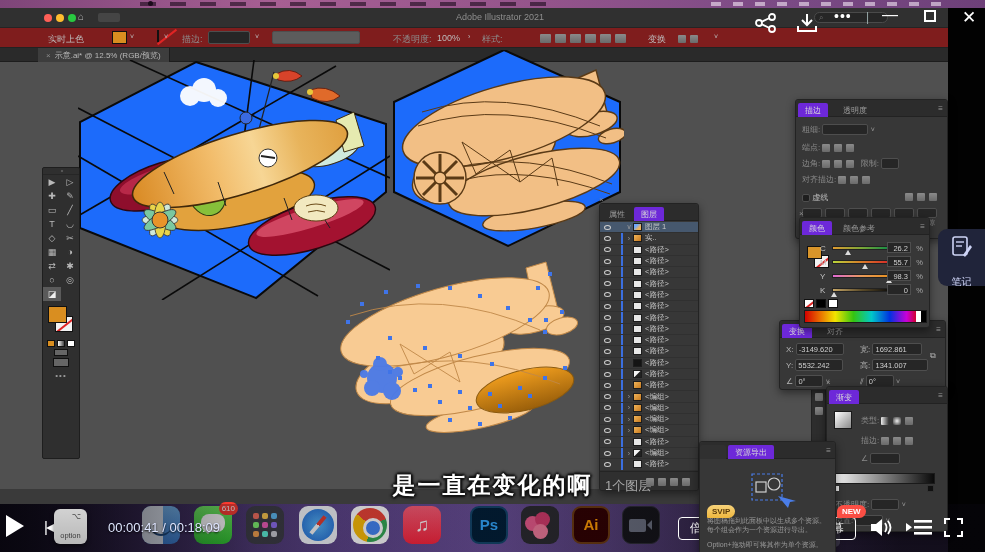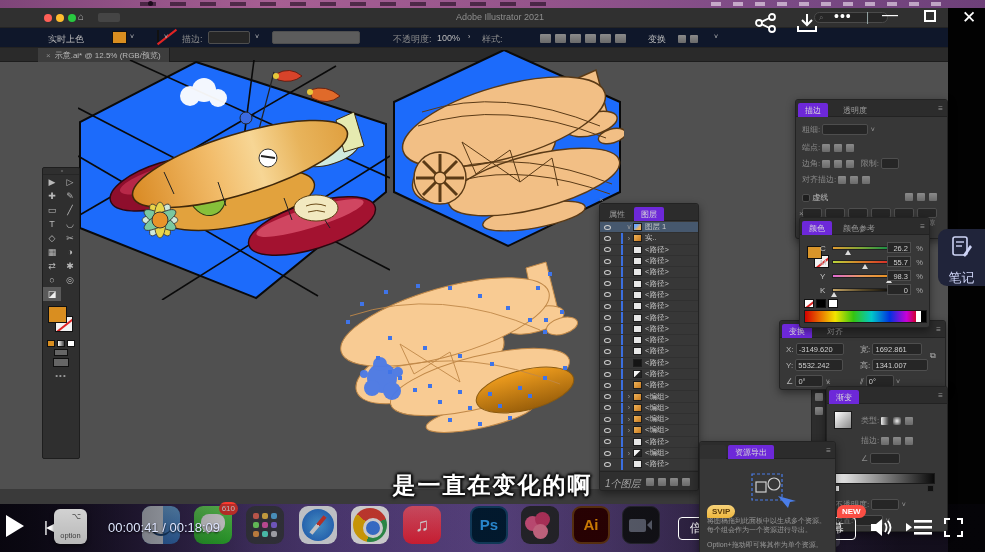--- a/index.html
+++ b/index.html
@@ -19,21 +19,21 @@
   #aiwin{left:0;top:8px;width:948px;height:497px;background:#3a3a3a;}
   #chrome{left:0;top:0;width:948px;height:20px;background:#303030;border-bottom:1px solid #242424;}
   .tl{position:absolute;top:6px;width:8px;height:8px;border-radius:50%;}
   #chrome .home{position:absolute;left:78px;top:3px;color:#b5b5b5;font-size:10px;}
   #chrome .ws{position:absolute;left:98px;top:5px;width:22px;height:9px;background:#454545;border-radius:2px;}
   #chrome .title{position:absolute;left:400px;top:4px;width:200px;text-align:center;color:#8e8e8e;font-size:9px;}
   #chrome .searchbox{position:absolute;right:60px;top:4px;width:74px;height:11px;background:#262626;border:1px solid #4a4a4a;border-radius:6px;color:#777;font-size:8px;padding-left:4px;}
   .mi{display:inline-block;width:11px;height:9px;margin-right:4px;background:linear-gradient(180deg,#8a8a8a,#6a6a6a);border-radius:1px;vertical-align:middle;}
   .mi.sm{width:8px;height:8px;}
   
-  #optbar{left:0;top:20px;width:948px;height:20px;background:#0f172a;border-bottom:1px solid #222;color:#c3c3c3;font-size:9px;padding-left:11px;}
+  #optbar{left:0;top:20px;width:948px;height:20px;background:#7f1d1d;border-bottom:1px solid #222;color:#c3c3c3;font-size:9px;padding-left:11px;}
   #optbar .lbl{position:absolute;top:5px;color:#bdbdbd;}
   #optbar .dim{color:#8d8d8d;}
   .swatch{position:absolute;top:3px;width:15px;height:13px;border:1px solid #111;}
   .sw-fill{background:#d98e20;}
   .sw-none{background:#f5f5f5;position:relative;overflow:hidden;}
   .sw-none::after{content:"";position:absolute;left:-3px;top:5px;width:24px;height:2px;background:#e02424;transform:rotate(-38deg);}
   .caret{color:#9a9a9a;font-size:7px;}
   .field{position:absolute;top:3px;height:13px;background:#262626;border:1px solid #4e4e4e;border-radius:2px;}
   .field.lit{background:#5c5c5c;}
   
@@ -80,21 +80,21 @@
   .larr{width:8px;color:#9a9a9a;font-size:7px;text-align:center;margin-left:14px;flex:none;}
   .lrow .noarr{width:8px;margin-left:14px;flex:none;}
   .lthumb{width:9px;height:8px;border:1px solid #1c1c1c;flex:none;margin-right:3px;}
   .th-white{background:#e8e8e8;}
   .th-orange{background:linear-gradient(135deg,#f0b45a,#c87a1e);}
   .th-black{background:#141414;}
   .th-diag{background:linear-gradient(135deg,#f5f5f5 45%,#222 55%);}
   .th-multi{background:linear-gradient(135deg,#6fa8ff 30%,#f0b45a 70%);}
   .llabel{color:#c9c9c9;font-size:7.5px;white-space:nowrap;}
   #layers .pfoot{position:absolute;left:0;bottom:0;width:100%;height:19px;background:#2f2f2f;border-top:1px solid #242424;border-radius:0 0 3px 3px;}
-  #layers .pfoot .cnt{position:absolute;left:5px;top:5px;font-size:10px;color:#a8a8a8;font-style:italic;}
+  #layers .pfoot .cnt{position:absolute;left:5px;top:5px;font-size:13px;color:#a8a8a8;}
   #layers .pfoot .ficons{position:absolute;right:4px;top:5px;}
 
   
   #strokepnl{left:795px;top:37px;width:153px;height:140px;z-index:6;}
   #strokepnl .row{position:absolute;left:6px;right:6px;height:13px;}
   
   #colorpnl{left:799px;top:155px;width:131px;height:111px;z-index:8;}
   #colorpnl .fsmini{position:absolute;left:5px;top:24px;width:24px;height:30px;}
   #colorpnl .cfill{position:absolute;left:2px;top:4px;width:15px;height:13px;background:#d9952a;border:1px solid #111;}
   #colorpnl .cstroke{position:absolute;left:9px;top:13px;width:15px;height:13px;background:#f2f2f2;border:1px solid #111;overflow:hidden;}
@@ -182,21 +182,21 @@
   #qualitybtn{border-color:#e8b55f;color:#f2c56d;}
   .cornerbadge{position:absolute;height:13px;border-radius:7px 7px 7px 1px;font-size:8px;font-weight:bold;line-height:13px;padding:0 5px;z-index:9;}
   #svipbadge{left:707px;top:505px;background:linear-gradient(180deg,#f7d27a,#eeb73e);color:#5a3a08;}
   #newbadge{left:837px;top:505px;background:#fb4e44;color:#fff;border-radius:7px 7px 7px 1px;}
   .ctlicon{position:absolute;z-index:8;cursor:pointer;}
   #title{left:280px;top:16px;width:440px;text-align:center;color:#fff;font-size:20px;font-weight:bold;z-index:22;text-shadow:0 1px 3px rgba(0,0,0,.9);}
   .topicon{position:absolute;top:13px;color:#fff;z-index:22;cursor:pointer;}
   #subtitle{left:0;top:470px;width:985px;text-align:center;z-index:21;color:#fff;font-size:23px;font-weight:bold;letter-spacing:2px;
     text-shadow:-2px 0 2px #111,2px 0 2px #111,0 -2px 2px #111,0 2px 2px #111,0 0 4px #000;}
   #notesbtn{left:938px;top:229px;width:47px;height:57px;background:#20243a;border-radius:9px 0 0 9px;z-index:22;text-align:center;cursor:pointer;}
-  #notesbtn .nlbl{color:#cdd3f5;font-size:13px;margin-top:6px;}
+  #notesbtn .nlbl{color:#cdd3f5;font-size:10px;margin-top:12px;}
 </style>
 </head>
 <body>
 
 <div id="stage">
 
   <div id="menubar" class="abs">
     <span class="appledot"></span>
     <span class="dashes"></span>
     <span class="rdashes"></span>

